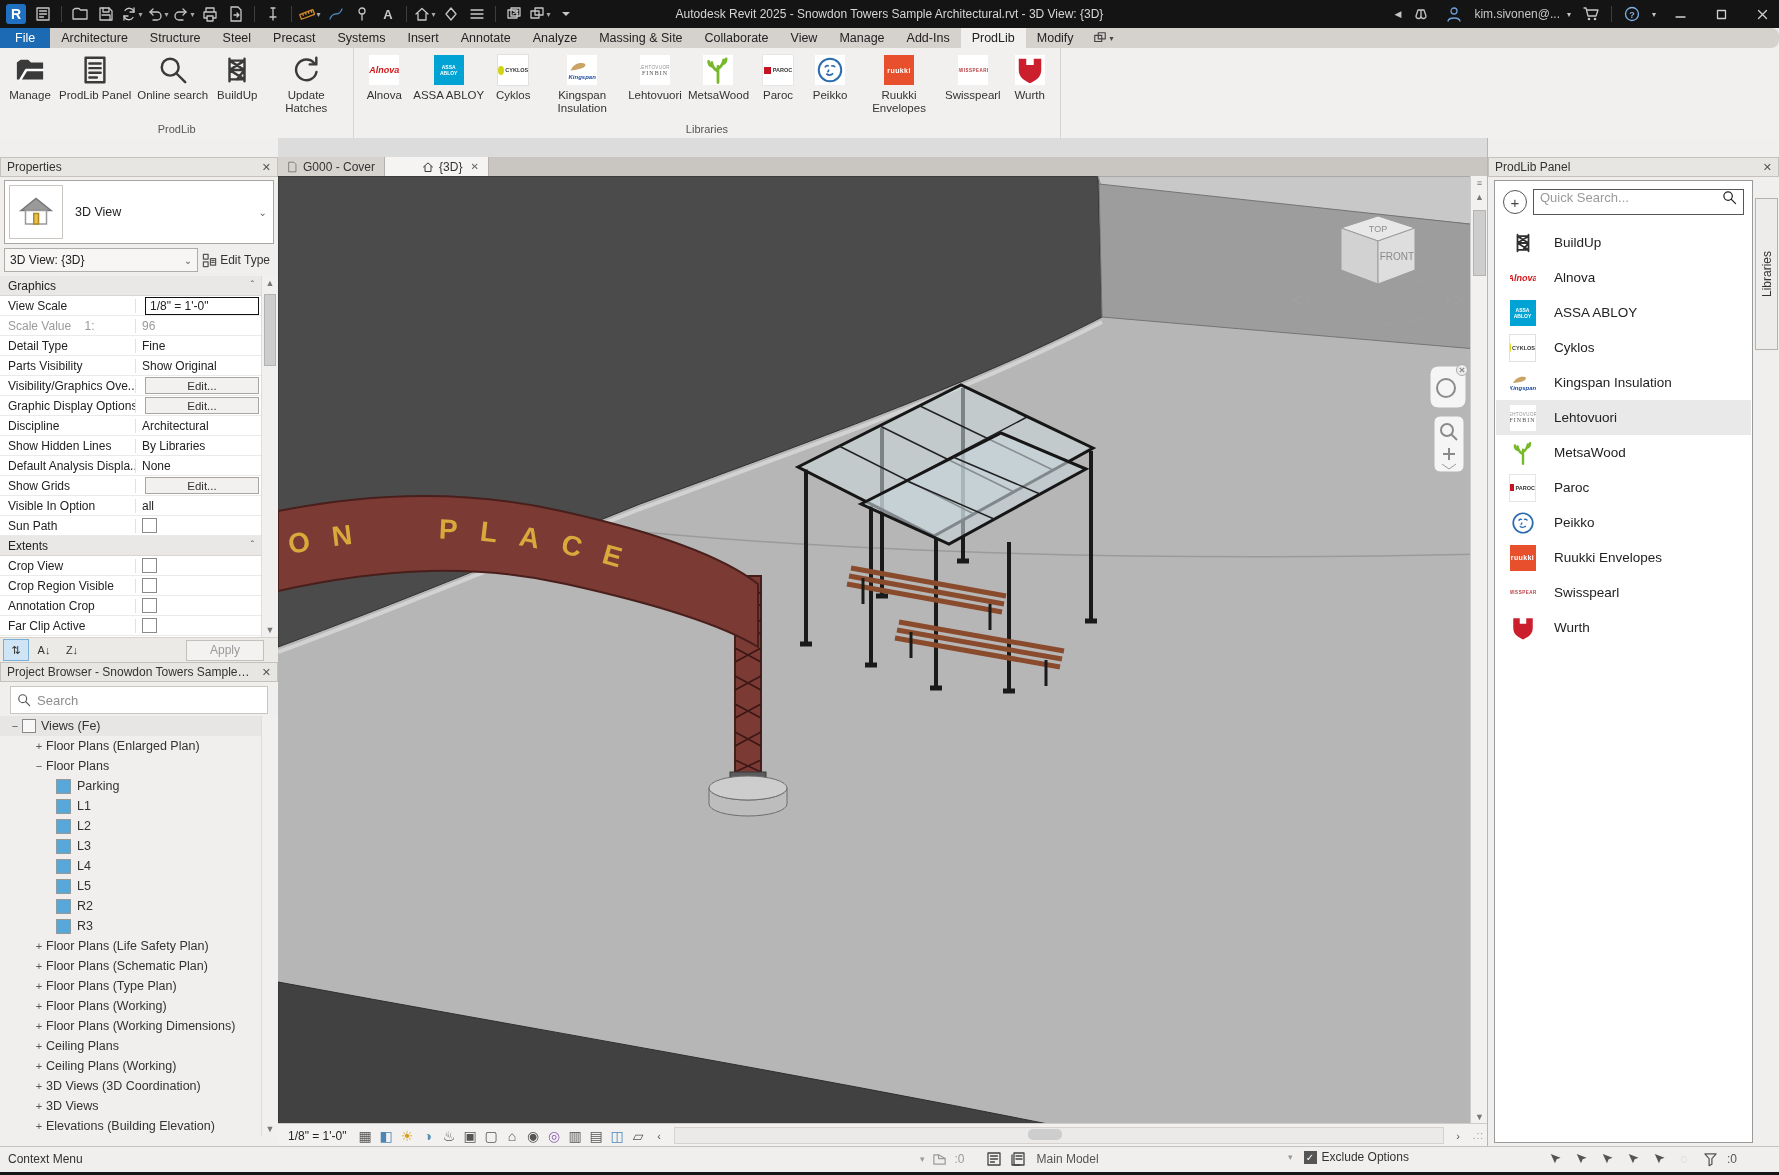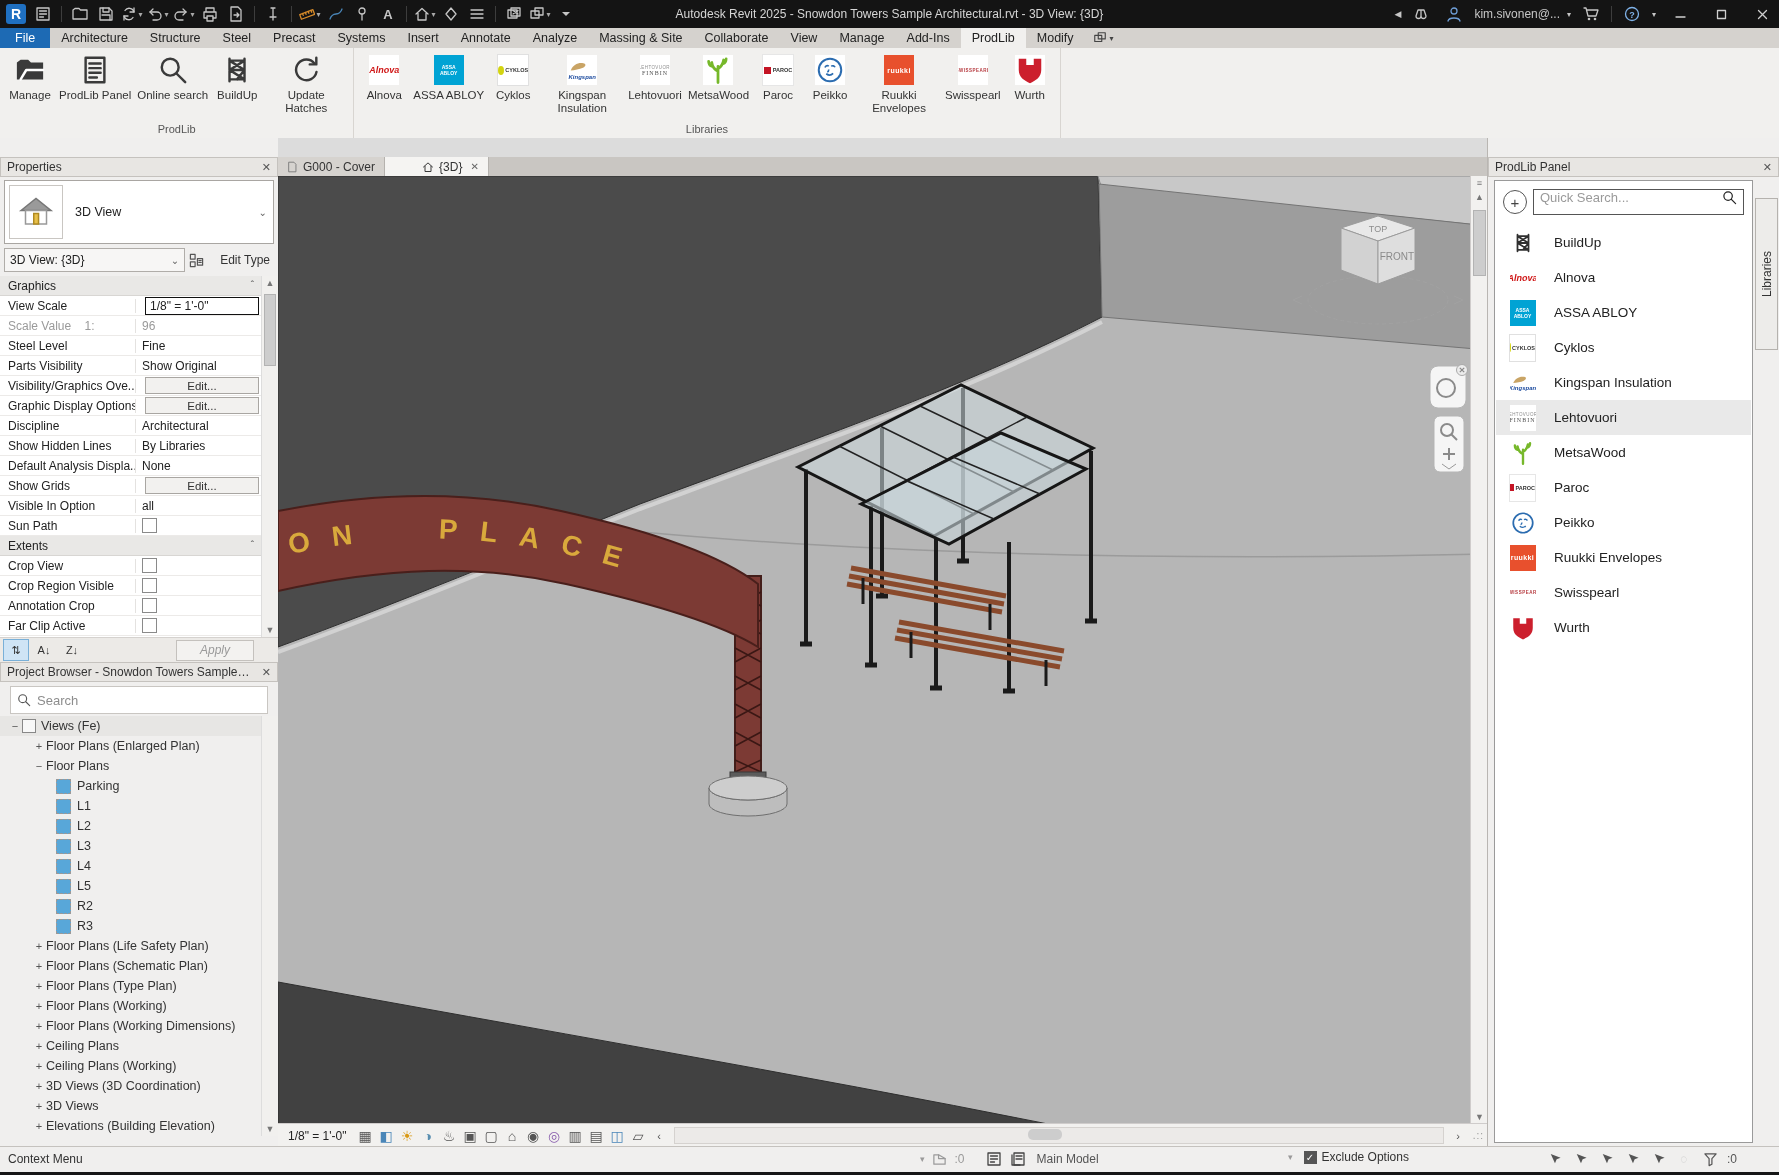--- a/index.html
+++ b/index.html
@@ -15,21 +15,21 @@
   .qcaret{font-size:8px;margin-left:1px;color:#a8a8a8;}
   .qat-sep{width:1px;height:16px;background:#3d3d3d;margin:0 5px;}
   .title-text{position:absolute;left:50%;transform:translateX(-50%);font-size:12px;color:#d6d6d6;white-space:nowrap;}
   .title-right{margin-left:auto;display:flex;align-items:center;gap:7px;padding-right:0;color:#c6c6c6;font-size:12px;}
   .tr-sep{width:1px;height:16px;background:#3d3d3d;}
   .win-btn{width:34px;height:28px;display:flex;align-items:center;justify-content:center;color:#cfcfcf;}
   .ic{fill:none;stroke:currentColor;stroke-width:1.3;stroke-linecap:round;stroke-linejoin:round;display:block;}
   .ic .f{fill:currentColor;stroke:none;}
   .ic text{fill:currentColor;stroke:none;font-family:"Liberation Sans",sans-serif;}
   
-  .tabrow{position:absolute;left:0;top:28px;right:0;height:20px;background:#d5d2ce;display:flex;align-items:stretch;}
+  .tabrow{position:absolute;left:0;top:28px;right:0;height:20px;background:#d5d2ce;display:flex;align-items:stretch;border-radius:8px;}
   .rtab{padding:0 11px;font-size:12.5px;display:flex;align-items:center;color:#222;white-space:nowrap;}
   .rtab.file{background:#1d6ab4;color:#fff;padding:0 15px;}
   .rtab.active{background:#f1f0ee;}
   .rtab-icon{display:flex;align-items:center;gap:3px;padding:0 8px;color:#444;}
   
   .ribbon{position:absolute;left:0;top:48px;right:0;height:90px;background:#f1f0ee;border-bottom:1px solid #c9c6c2;display:flex;}
   .rgroup{display:flex;flex-direction:column;border-right:1px solid #d8d5d1;}
   .rbtns{display:flex;flex:1;align-items:flex-start;padding:4px 4px 0 4px;}
   .rbtn{min-width:46px;max-width:80px;padding:1px 3px;text-align:center;display:flex;flex-direction:column;align-items:center;color:#333;}
   .rbtn-ico{height:34px;display:flex;align-items:center;justify-content:center;color:#3a3a3a;}
@@ -58,42 +58,42 @@
          font-size:12px;color:#333;display:flex;align-items:center;padding:0 6px;}
   .phead .x{margin-left:auto;color:#555;font-size:11px;}
   .typebox{position:absolute;left:4px;right:4px;top:42px;height:62px;background:#fff;border:1px solid #a9a6a2;display:flex;align-items:center;}
   .typebox .tico{width:52px;height:52px;border:1px solid #c9c6c2;margin:4px;display:flex;align-items:center;justify-content:center;background:#fff;}
   .typebox .tlabel{font-size:12.5px;color:#222;margin-left:8px;}
   .typebox .tcaret{margin-left:auto;margin-right:6px;color:#666;font-size:10px;}
   .selrow{position:absolute;left:4px;right:4px;top:110px;height:24px;display:flex;align-items:center;}
   .selcombo{flex:1;height:22px;border:1px solid #b0ada9;background:#f7f6f5;display:flex;align-items:center;
             font-size:12px;padding:0 5px;color:#222;}
   .selcombo .tcaret{margin-left:auto;color:#666;font-size:10px;}
-  .edittype{display:flex;gap:16px;font-size:12px;color:#333;padding:0 4px;white-space:nowrap;overflow:hidden;}
+  .edittype{display:flex;gap:3px;font-size:12px;color:#333;padding:0 4px;white-space:nowrap;overflow:hidden;}
   .pgrid{position:absolute;left:0;right:16px;top:138px;}
   .prow{height:19px;display:flex;align-items:center;font-size:12px;border-bottom:1px solid #eceae8;background:#fff;}
   .prow .plabel{width:127px;padding-left:8px;color:#222;white-space:nowrap;overflow:hidden;border-right:1px solid #e4e2e0;}
   .prow .pval{flex:1;padding-left:6px;color:#222;display:flex;align-items:center;height:100%;}
   .prow.sec{background:#e9e8e6;border-bottom:1px solid #d8d6d3;}
   .prow.sec .plabel{border-right:none;font-size:12px;color:#222;width:auto;flex:1;}
   .prow.sec .chev{margin-right:8px;color:#555;font-size:10px;}
   .prow.dis .plabel,.prow.dis .pval{color:#9a9a9a;}
   .pbtn{flex:1;margin:1px 3px;height:15px;border:1px solid #a9a6a2;background:#f2f1ef;font-size:11.5px;color:#333;
         display:flex;align-items:center;justify-content:center;}
   .pinput{flex:1;margin:0 3px;height:16px;border:1px solid #111;background:#fff;font-size:12px;display:flex;align-items:center;padding-left:4px;}
   .pcheck{width:13px;height:13px;border:1px solid #8a8a8a;background:#fff;}
   .pscroll{position:absolute;right:0;top:138px;width:16px;height:361px;background:#f1f0ee;border-left:1px solid #ddd;}
   .pscroll .thumb{position:absolute;left:2px;right:2px;top:18px;height:70px;background:#cdcdcd;border:1px solid #b3b3b3;}
   .arr{position:absolute;left:0;right:0;text-align:center;color:#777;font-size:9px;}
   .sortbar{position:absolute;left:0;right:0;top:499px;height:24px;background:#eceae7;border-top:1px solid #d5d2cf;
            display:flex;align-items:center;padding-left:3px;gap:2px;}
   .sort-btn{width:24px;height:20px;border:1px solid transparent;display:flex;align-items:center;justify-content:center;font-size:11px;color:#333;}
   .sort-btn.on{background:#cfe4f5;border-color:#7ab0d8;}
-  .applybtn{margin-left:auto;margin-right:24px;width:76px;height:19px;border:1px solid #c4c1bd;background:#f3f2f0;
-            color:#9a9a9a;font-size:12px;display:flex;align-items:center;justify-content:center;font-style:italic;}
+  .applybtn{margin-left:auto;margin-right:14px;width:76px;height:19px;border:1px solid #c4c1bd;background:#f3f2f0;
+            color:#9a9a9a;font-size:12px;display:flex;align-items:center;justify-content:center;}
   
   .pbsearch{position:absolute;left:10px;right:10px;top:548px;height:26px;background:#fff;border:1px solid #c9c6c2;
             display:flex;align-items:center;padding:0 6px;gap:6px;color:#8d8d8d;font-size:13px;}
   .tree{position:absolute;left:0;right:16px;top:578px;}
   .trow{height:20px;display:flex;align-items:center;font-size:12.5px;color:#333;white-space:nowrap;}
   .trow.sel{background:#e7e6e4;}
   .ttoggle{width:14px;text-align:center;color:#555;font-size:11px;flex:none;}
   .ico-views{width:12px;height:12px;border:1px solid #888;flex:none;margin-right:5px;background:#f8f8f8;}
   .ico-plan{width:13px;height:13px;background:#58a7d9;border:1px dashed #999;flex:none;margin-right:6px;}
   .tscroll{position:absolute;right:0;top:578px;width:16px;height:420px;background:#f1f0ee;border-left:1px solid #ddd;}
@@ -531,21 +531,21 @@
           <span class="plabel">View Scale</span>
           <span class="pval">
             <span class="pinput">1/8" = 1'-0"</span>
           </span>
         </div>
         <div class="prow dis">
           <span class="plabel">Scale Value&nbsp;&nbsp;&nbsp;&nbsp;1:</span>
           <span class="pval">96</span>
         </div>
         <div class="prow">
-          <span class="plabel">Steel Level</span>
+          <span class="plabel">Detail Type</span>
           <span class="pval">Fine</span>
         </div>
         <div class="prow">
           <span class="plabel">Parts Visibility</span>
           <span class="pval">Show Original</span>
         </div>
         <div class="prow">
           <span class="plabel">Visibility/Graphics Ove...</span>
           <span class="pval">
             <span class="pbtn">Edit...</span>

